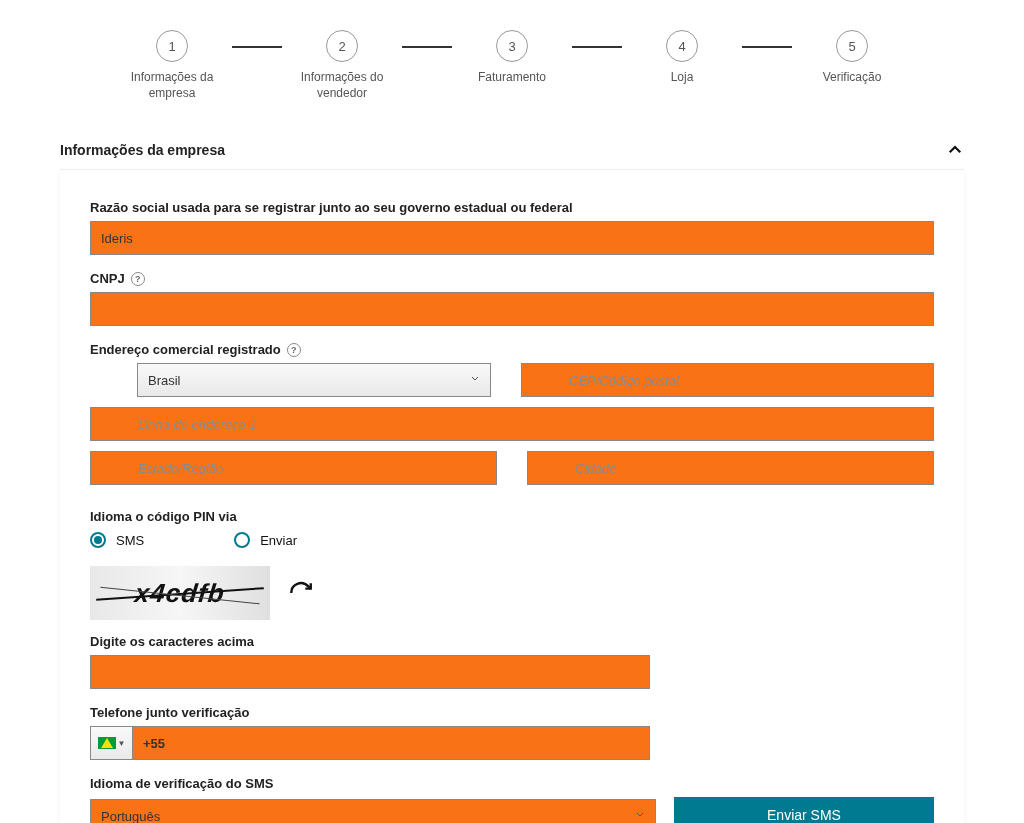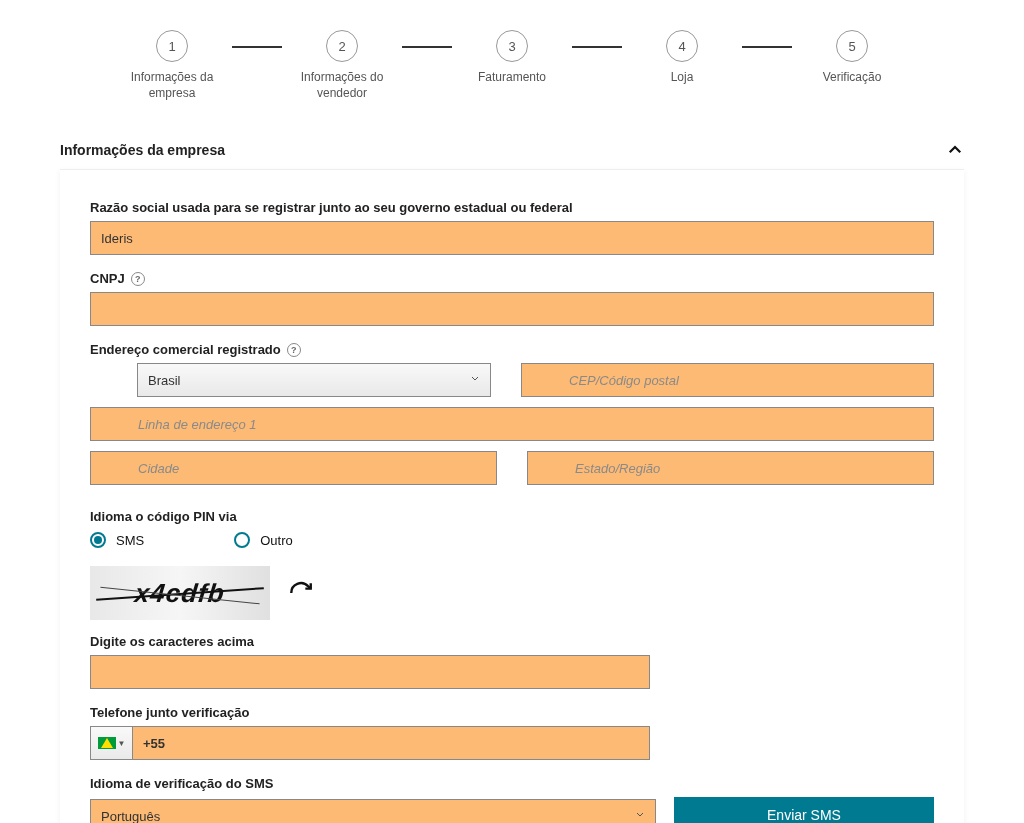--- a/index.html
+++ b/index.html
@@ -16,21 +16,21 @@
 
 .section-header { display: flex; justify-content: space-between; align-items: center; margin: 20px 20px 10px; }
 .section-title { font-weight: bold; font-size: 14px; color: #222; }
 .chevron-up { width: 18px; height: 18px; }
 
 
 .form-card { margin: 10px 20px 0; padding: 30px 30px 20px; border-top: 1px solid #eee; box-shadow: 0 2px 6px rgba(0,0,0,0.06); background: #fff; }
 .field { margin-bottom: 16px; }
 .field-label { font-weight: bold; font-size: 13px; color: #222; margin-bottom: 6px; display: flex; align-items: center; gap: 6px; }
 .help-icon { display: inline-flex; width: 14px; height: 14px; border: 1px solid #888; border-radius: 50%; align-items: center; justify-content: center; font-size: 9px; color: #666; }
-.text-input, .select-wrap select { width: 100%; height: 34px; border: 1px solid #888; padding: 0 10px; font-size: 13px; color: #333; background: #fdba74; }
+.text-input, .select-wrap select { width: 100%; height: 34px; border: 1px solid #888; padding: 0 10px; font-size: 13px; color: #333; background: #f97316; }
 .text-input::placeholder { color: #8a8a8a; font-style: italic; }
 .select-wrap { position: relative; width: 100%; }
 .select-wrap.light select { background: linear-gradient(#f9f9f9,#e9e9e9); }
 .select-wrap select { appearance: none; -webkit-appearance: none; padding-right: 30px; font-style: normal; color: #333; }
 .select-chevron { position: absolute; right: 10px; top: 50%; transform: translateY(-50%); pointer-events: none; color: #555; }
 
 .row-2 { display: flex; gap: 30px; }
 .row-2 > * { flex: 1; padding-left: 47px; }
 
 .pin-section { margin-top: 24px; }
@@ -131,35 +131,35 @@
           </span>
         </div>
         <input class="text-input" type="text" placeholder="CEP/Código postal" style="">
       </div>
 
       <div class="row-2" style="margin-bottom:10px;">
         <input class="text-input" type="text" placeholder="Linha de endereço 1" style="">
       </div>
 
       <div class="row-2">
+        <input class="text-input" type="text" placeholder="Estado/Região" style="">
         <input class="text-input" type="text" placeholder="Cidade" style="">
-        <input class="text-input" type="text" placeholder="Estado/Região" style="">
       </div>
     </div>
 
     <div class="pin-section">
       <div class="field-label">Idioma o código PIN via</div>
       <div class="radio-row">
         <label class="radio-item">
           <span class="radio-circle checked"></span>
           <span>SMS</span>
         </label>
         <label class="radio-item">
           <span class="radio-circle"></span>
-          <span>Outro</span>
+          <span>Enviar</span>
         </label>
       </div>
 
       <div class="captcha-row">
         <div class="captcha-box">
           <span class="captcha-text">x4cdfb</span>
           <div class="captcha-strike"></div>
           <div class="captcha-strike2"></div>
         </div>
         <svg class="refresh-icon" viewBox="0 0 24 24" fill="none" stroke="#111" stroke-width="2.2">

